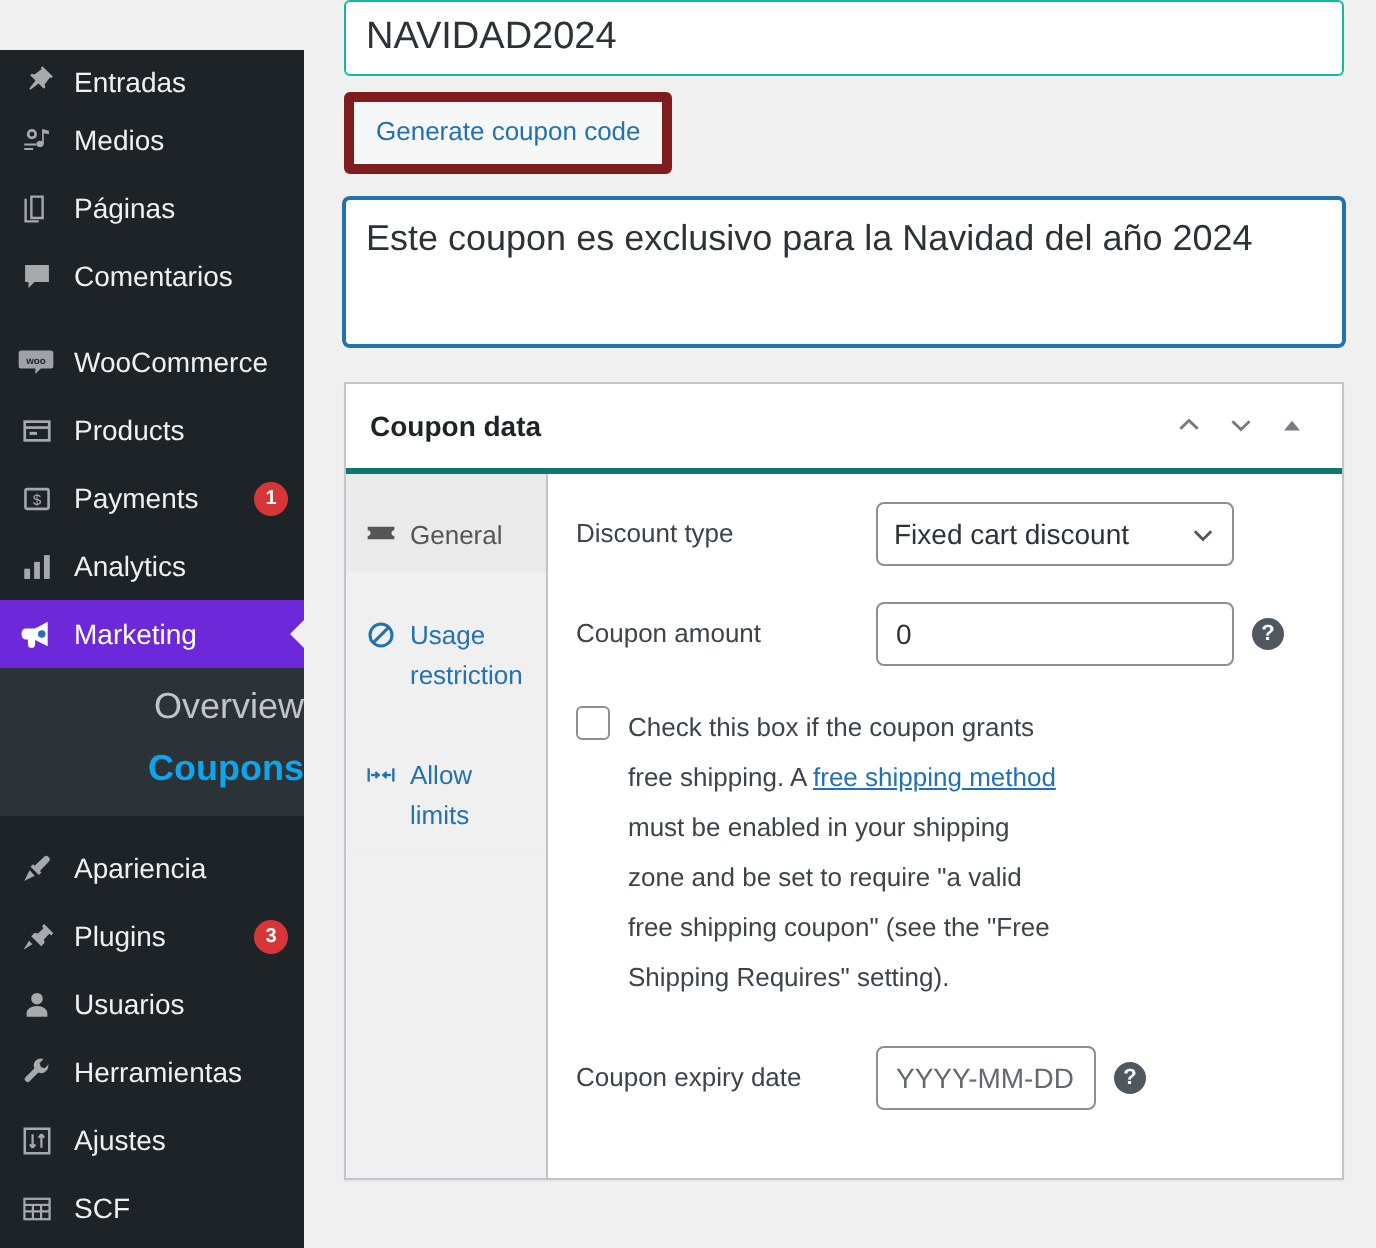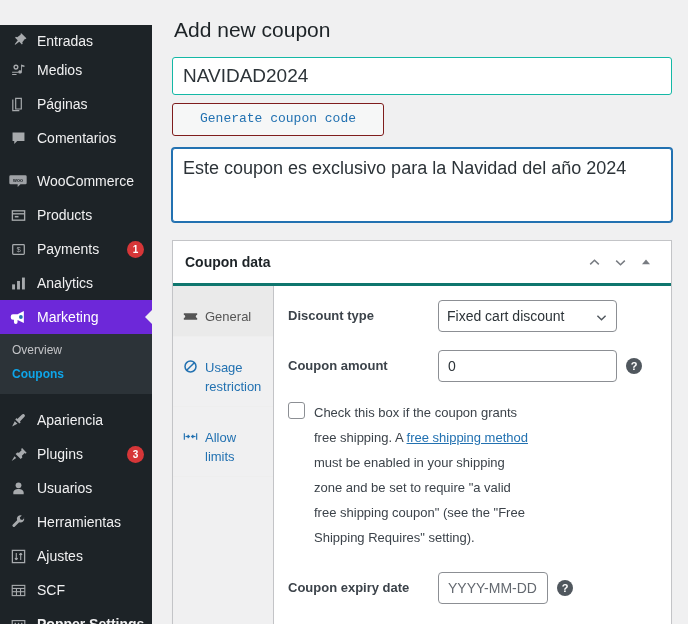--- a/index.html
+++ b/index.html
@@ -43,21 +43,21 @@
     background: #d63638; color: #fff;
     font-size: 10px; font-weight: bold;
     min-width: 17px; height: 17px; border-radius: 9px;
     display: inline-flex; align-items: center; justify-content: center;
     padding: 0 5px; margin-left: 7px; margin-right: 8px;
   }
   .menu-sep { height: 9px; }
   .submenu { background: #2c3338; padding: 4px 0 8px 0; }
   .submenu-item {
     padding: 5px 0 5px 12px;
-    font-size: 12px; color: #c3c4c7;
+    font-size: 18px; color: #c3c4c7; text-align: right;
   }
   .submenu-item.current { color: #0ea5e9; font-weight: bold; }
 
   
   #main {
     flex: 1 1 auto; height: 624px;
     background: #f0f0f1; position: relative;
     padding: 0 16px 0 20px;
     overflow: hidden;
   }
@@ -67,24 +67,24 @@
   }
   #coupon-code-input {
     display: block; width: 100%; height: 38px;
     border: 1px solid #14b8a6; border-radius: 3px;
     background: #fff; color: #2c3338;
     font-size: 19px; font-family: "Liberation Sans", sans-serif;
     padding: 0 10px; outline: none;
   }
   #generate-btn {
     margin-top: 8px;
-    background: #f6f7f7; border: 1px solid #7f1d1d; border-radius: 3px;
+    background: #f6f7f7; border: 5px solid #7f1d1d; border-radius: 3px;
     color: #2271b1; font-size: 13px;
-    font-family: Liberation Mono, monospace;
-    padding: 5px 27px; cursor: pointer; line-height: 1.6;
+    font-family: Liberation Sans, sans-serif;
+    padding: 5px 11px; cursor: pointer; line-height: 1.6;
   }
   #coupon-desc {
     display: block; margin-top: 12px;
     width: 100%; height: 74px; resize: none;
     border: 1px solid #2271b1; border-radius: 3px;
     box-shadow: 0 0 0 1px #2271b1;
     background: #fff; color: #2c3338;
     font-size: 18px; line-height: 1.5;
     font-family: "Liberation Sans", sans-serif;
     padding: 6px 10px; outline: none; overflow: hidden;
@@ -131,21 +131,21 @@
   }
   .tab.active .t-icon { color: #555; }
   .tab:not(.active) .t-icon { color: #2271b1; }
   .tab-label { flex: 1 1 auto; }
 
   .fields { flex: 1 1 auto; padding: 14px 12px 14px 14px; }
   .field-row { display: flex; align-items: flex-start; margin-bottom: 18px; }
   .field-label {
     width: 150px; min-width: 150px;
     font-size: 13px; color: #3c434a;
-    line-height: 1.5; padding-top: 6px; font-weight: bold;
+    line-height: 1.5; padding-top: 6px;
   }
   .field-ctl { flex: 1 1 auto; display: flex; align-items: flex-start; }
 
   select.wc-select {
     width: 179px; height: 32px;
     border: 1px solid #8c8f94; border-radius: 4px;
     background: #fff; color: #2c3338;
     font-size: 14px; font-family: "Liberation Sans", sans-serif;
     padding: 0 26px 0 8px;
     -webkit-appearance: none; appearance: none;
@@ -364,21 +364,20 @@
             <line x1="13" y1="9" x2="14.6" y2="9" stroke-width="2"></line>
           </svg>
       </span>
       <span class="mi-label">Popper Settings</span>
     </div>
 
   </nav>
 
   <main id="main">
 
-    <h1 id="page-title">Add new coupon</h1>
 
     <input id="coupon-code-input" type="text" value="NAVIDAD2024" style="">
 
     <button id="generate-btn">Generate coupon code</button>
 
     <textarea id="coupon-desc" placeholder="Description (optional)" style="">Este coupon es exclusivo para la Navidad del año 2024</textarea>
 
     <section id="coupon-data-panel">
 
       <div class="panel-head">

